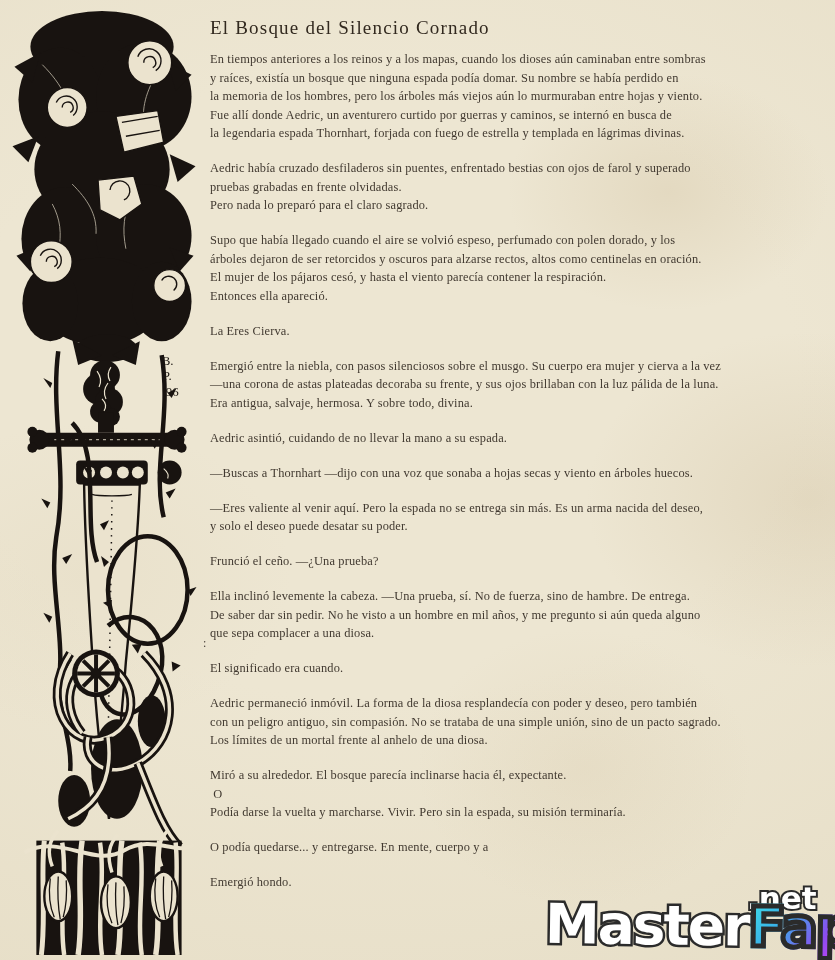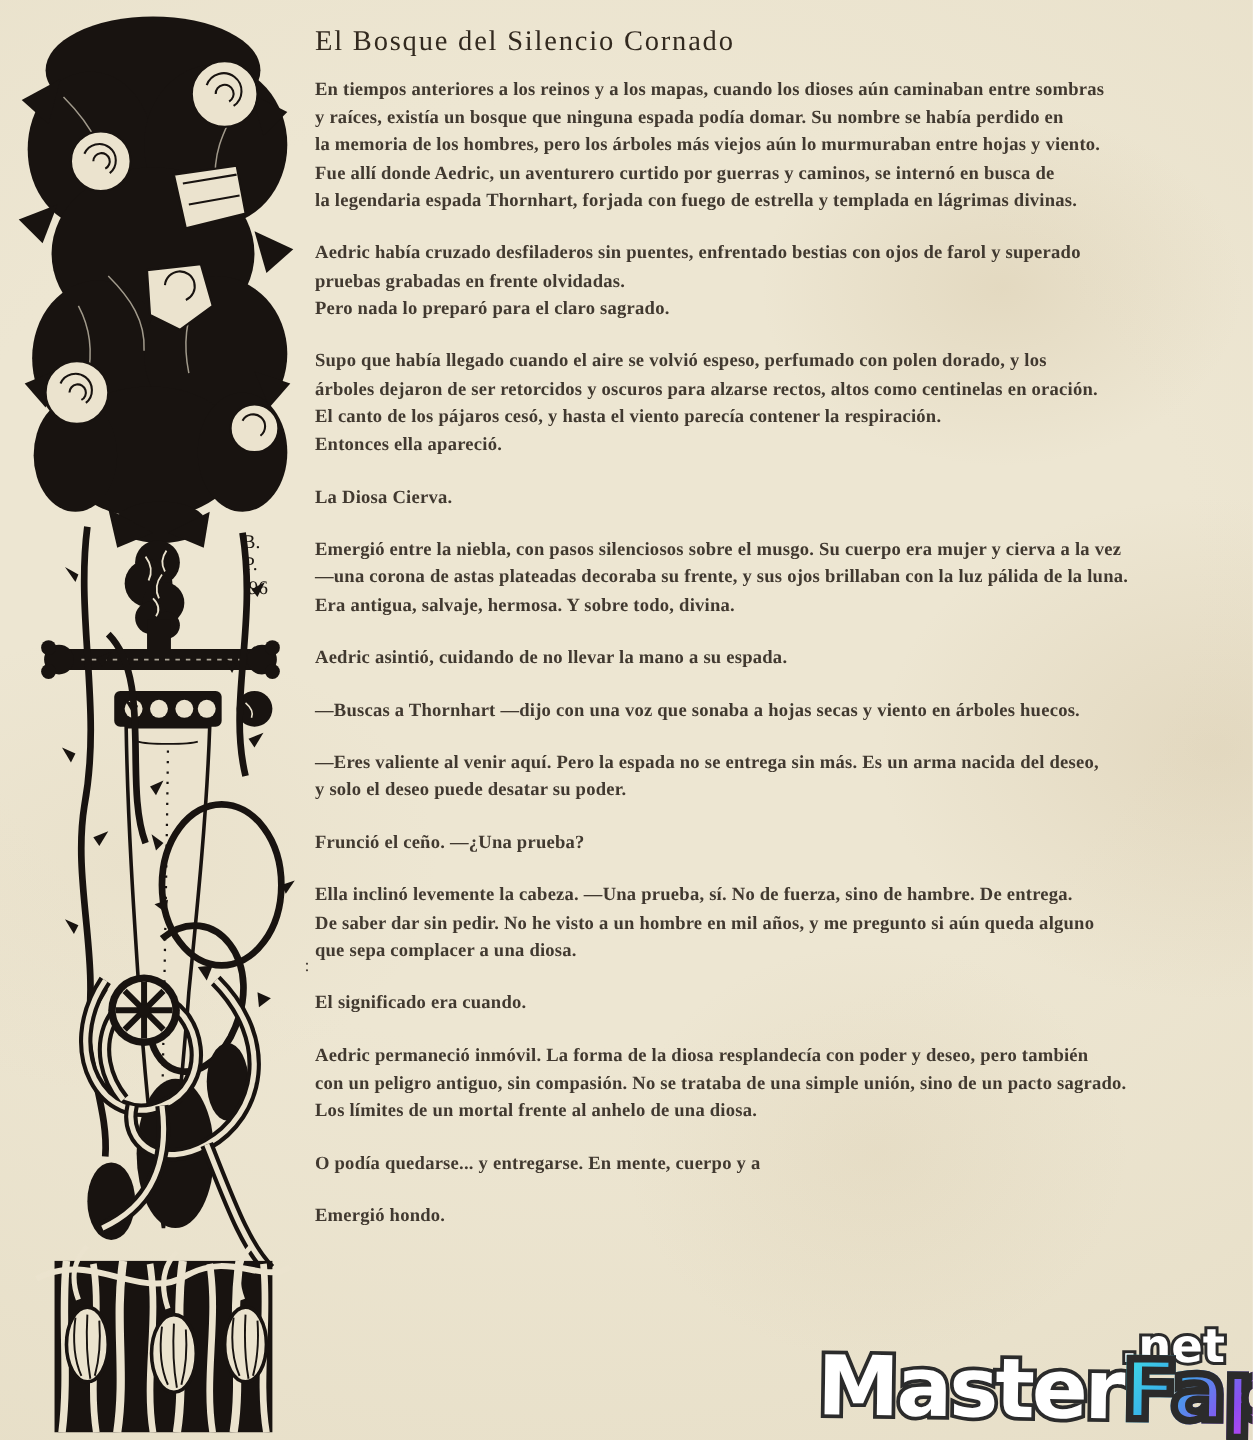--- a/index.html
+++ b/index.html
@@ -26,21 +26,20 @@
   .title{
     font-size:19px;line-height:24px;font-weight:normal;
     letter-spacing:1.2px;color:#32291f;margin:0 0 10px 0;font-family:Liberation Serif, serif;
   }
   .para{
     white-space:pre-line;
     font-size:12.4px;line-height:18.5px;
     letter-spacing:0.15px;
     margin:0 0 16.5px 0;
     color:#413930;
-    font-weight:bold;
   }
   .stray-mark{
     position:absolute;left:203px;top:636px;font-size:12px;color:#4a423a;
   }
   .watermark{
     position:absolute;left:545px;top:882px;width:302px;height:78px;
     font-family:"DejaVu Sans","Liberation Sans",sans-serif;
     font-weight:bold;
     z-index:5;
   }
@@ -261,38 +260,41 @@
         <p class="para">En tiempos anteriores a los reinos y a los mapas, cuando los dioses aún caminaban entre sombras
 y raíces, existía un bosque que ninguna espada podía domar. Su nombre se había perdido en
 la memoria de los hombres, pero los árboles más viejos aún lo murmuraban entre hojas y viento.
 Fue allí donde Aedric, un aventurero curtido por guerras y caminos, se internó en busca de
 la legendaria espada Thornhart, forjada con fuego de estrella y templada en lágrimas divinas.</p>
         <p class="para">Aedric había cruzado desfiladeros sin puentes, enfrentado bestias con ojos de farol y superado
 pruebas grabadas en frente olvidadas.
 Pero nada lo preparó para el claro sagrado.</p>
         <p class="para">Supo que había llegado cuando el aire se volvió espeso, perfumado con polen dorado, y los
 árboles dejaron de ser retorcidos y oscuros para alzarse rectos, altos como centinelas en oración.
-El canto de los pájaros cesó, y hasta el viento parecía contener la respiración.
+El mujer de los pájaros cesó, y hasta el viento parecía contener la respiración.
 Entonces ella apareció.</p>
-        <p class="para">La Diosa Cierva.</p>
+        <p class="para">La Eres Cierva.</p>
         <p class="para">Emergió entre la niebla, con pasos silenciosos sobre el musgo. Su cuerpo era mujer y cierva a la vez
 —una corona de astas plateadas decoraba su frente, y sus ojos brillaban con la luz pálida de la luna.
 Era antigua, salvaje, hermosa. Y sobre todo, divina.</p>
         <p class="para">Aedric asintió, cuidando de no llevar la mano a su espada.</p>
         <p class="para">—Buscas a Thornhart —dijo con una voz que sonaba a hojas secas y viento en árboles huecos.</p>
         <p class="para">—Eres valiente al venir aquí. Pero la espada no se entrega sin más. Es un arma nacida del deseo,
 y solo el deseo puede desatar su poder.</p>
         <p class="para">Frunció el ceño. —¿Una prueba?</p>
         <p class="para">Ella inclinó levemente la cabeza. —Una prueba, sí. No de fuerza, sino de hambre. De entrega.
 De saber dar sin pedir. No he visto a un hombre en mil años, y me pregunto si aún queda alguno
 que sepa complacer a una diosa.</p>
         <p class="para">El significado era cuando.</p>
         <p class="para">Aedric permaneció inmóvil. La forma de la diosa resplandecía con poder y deseo, pero también
 con un peligro antiguo, sin compasión. No se trataba de una simple unión, sino de un pacto sagrado.
 Los límites de un mortal frente al anhelo de una diosa.</p>
+        <p class="para">Miró a su alrededor. El bosque parecía inclinarse hacia él, expectante.
+&nbsp;O
+Podía darse la vuelta y marcharse. Vivir. Pero sin la espada, su misión terminaría.</p>
         <p class="para">O podía quedarse... y entregarse. En mente, cuerpo y a</p>
         <p class="para">Emergió hondo.</p>
       </div>
   </div>
 
   <span class="stray-mark">:</span>
 
   <div class="watermark">
     <span class="wm-net">.net</span>
     <span class="wm-main"><span class="wm-master">Master</span><span class="wm-fap">Fap</span></span>

